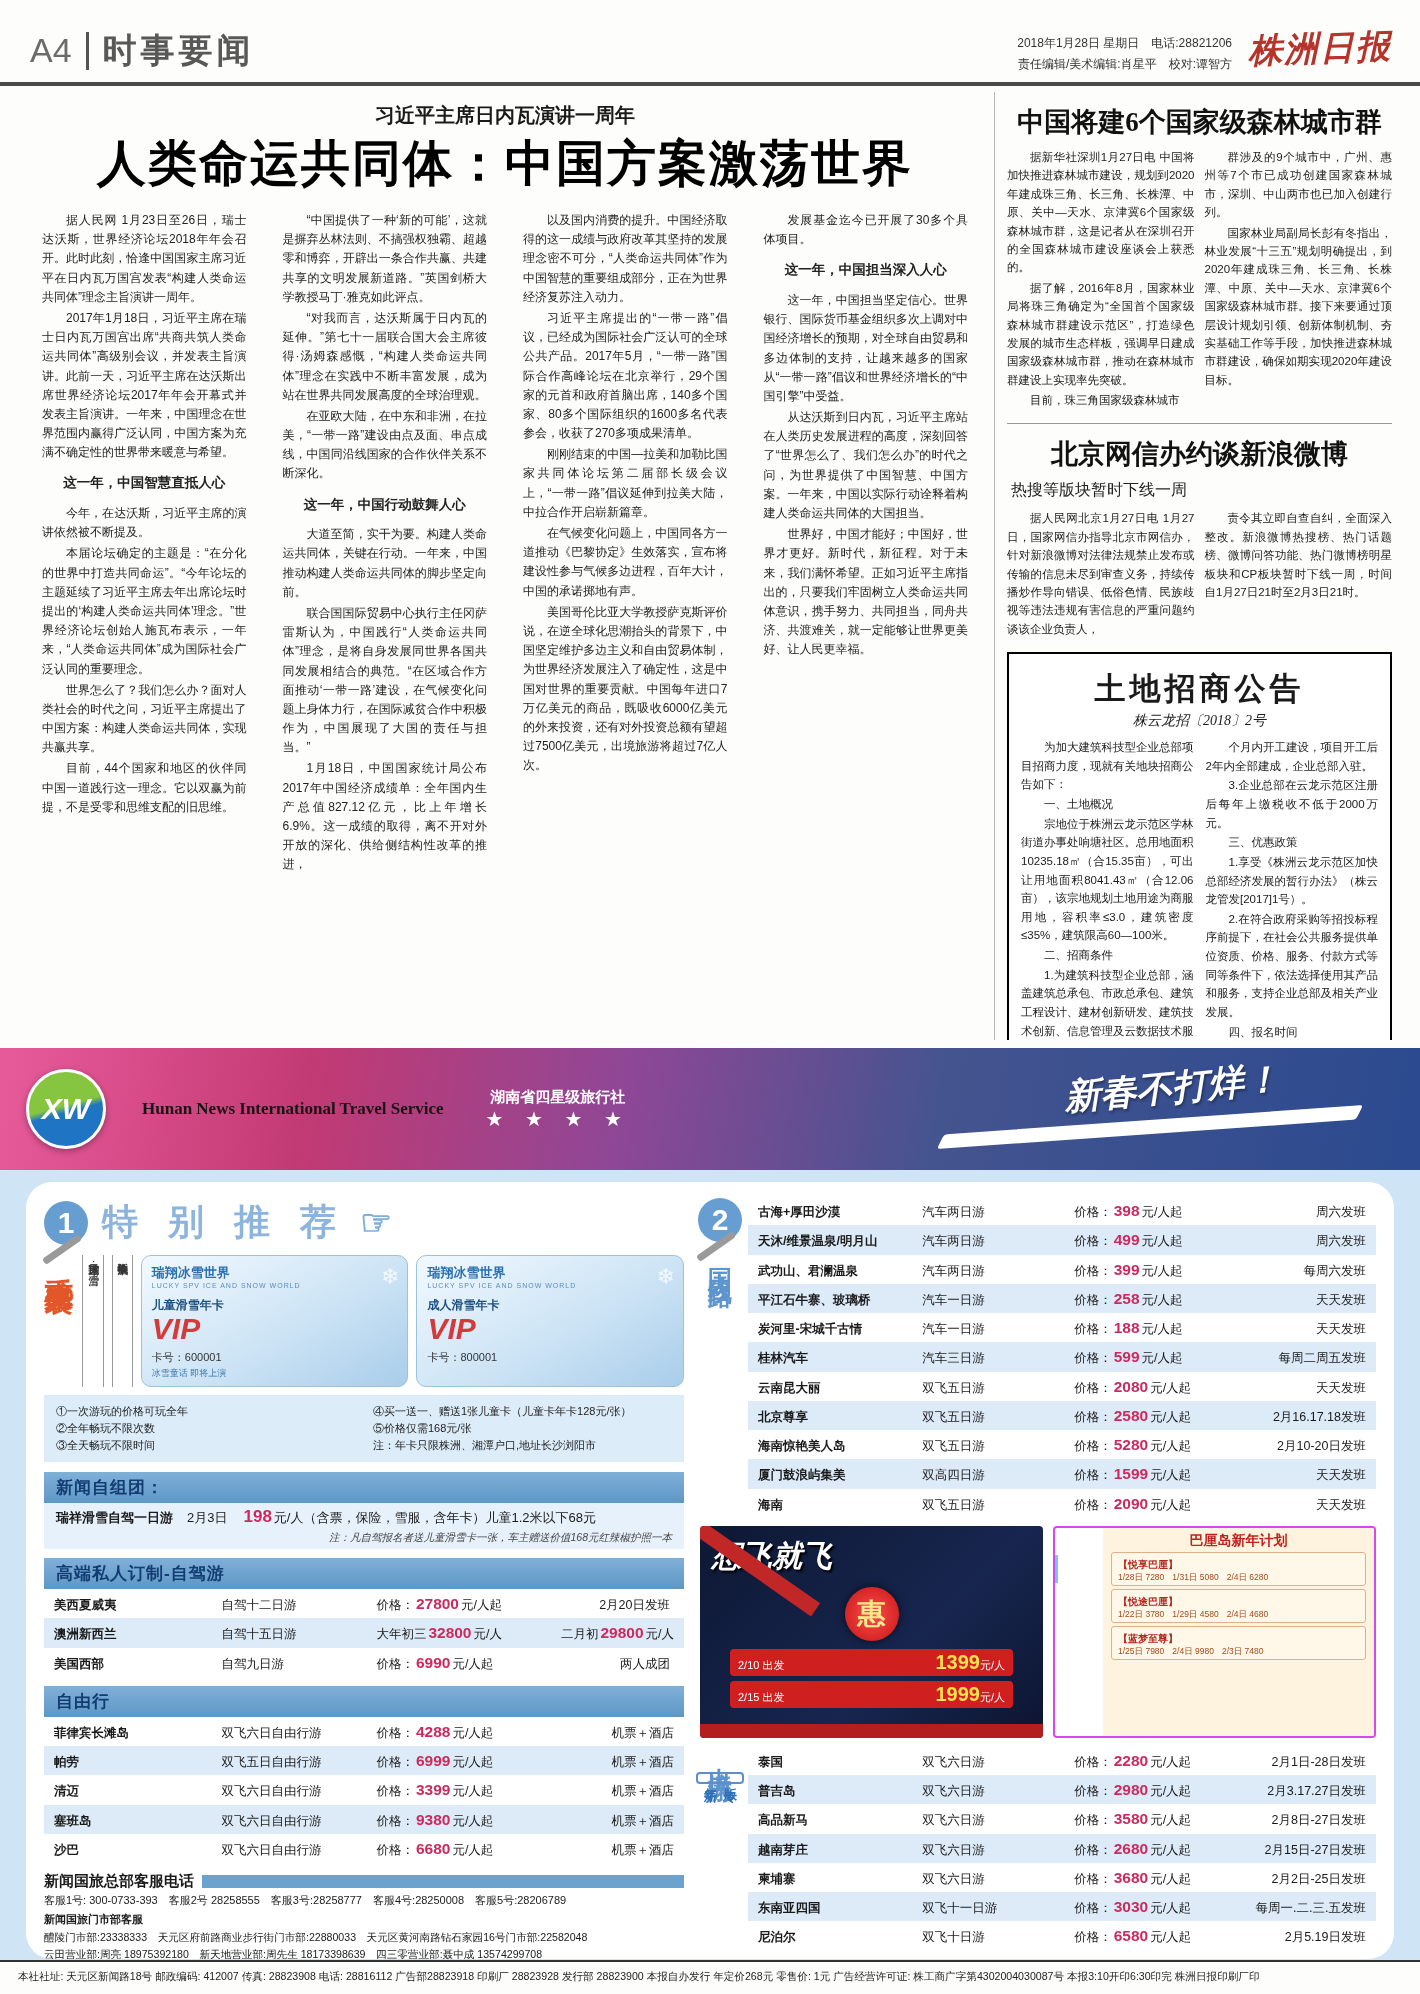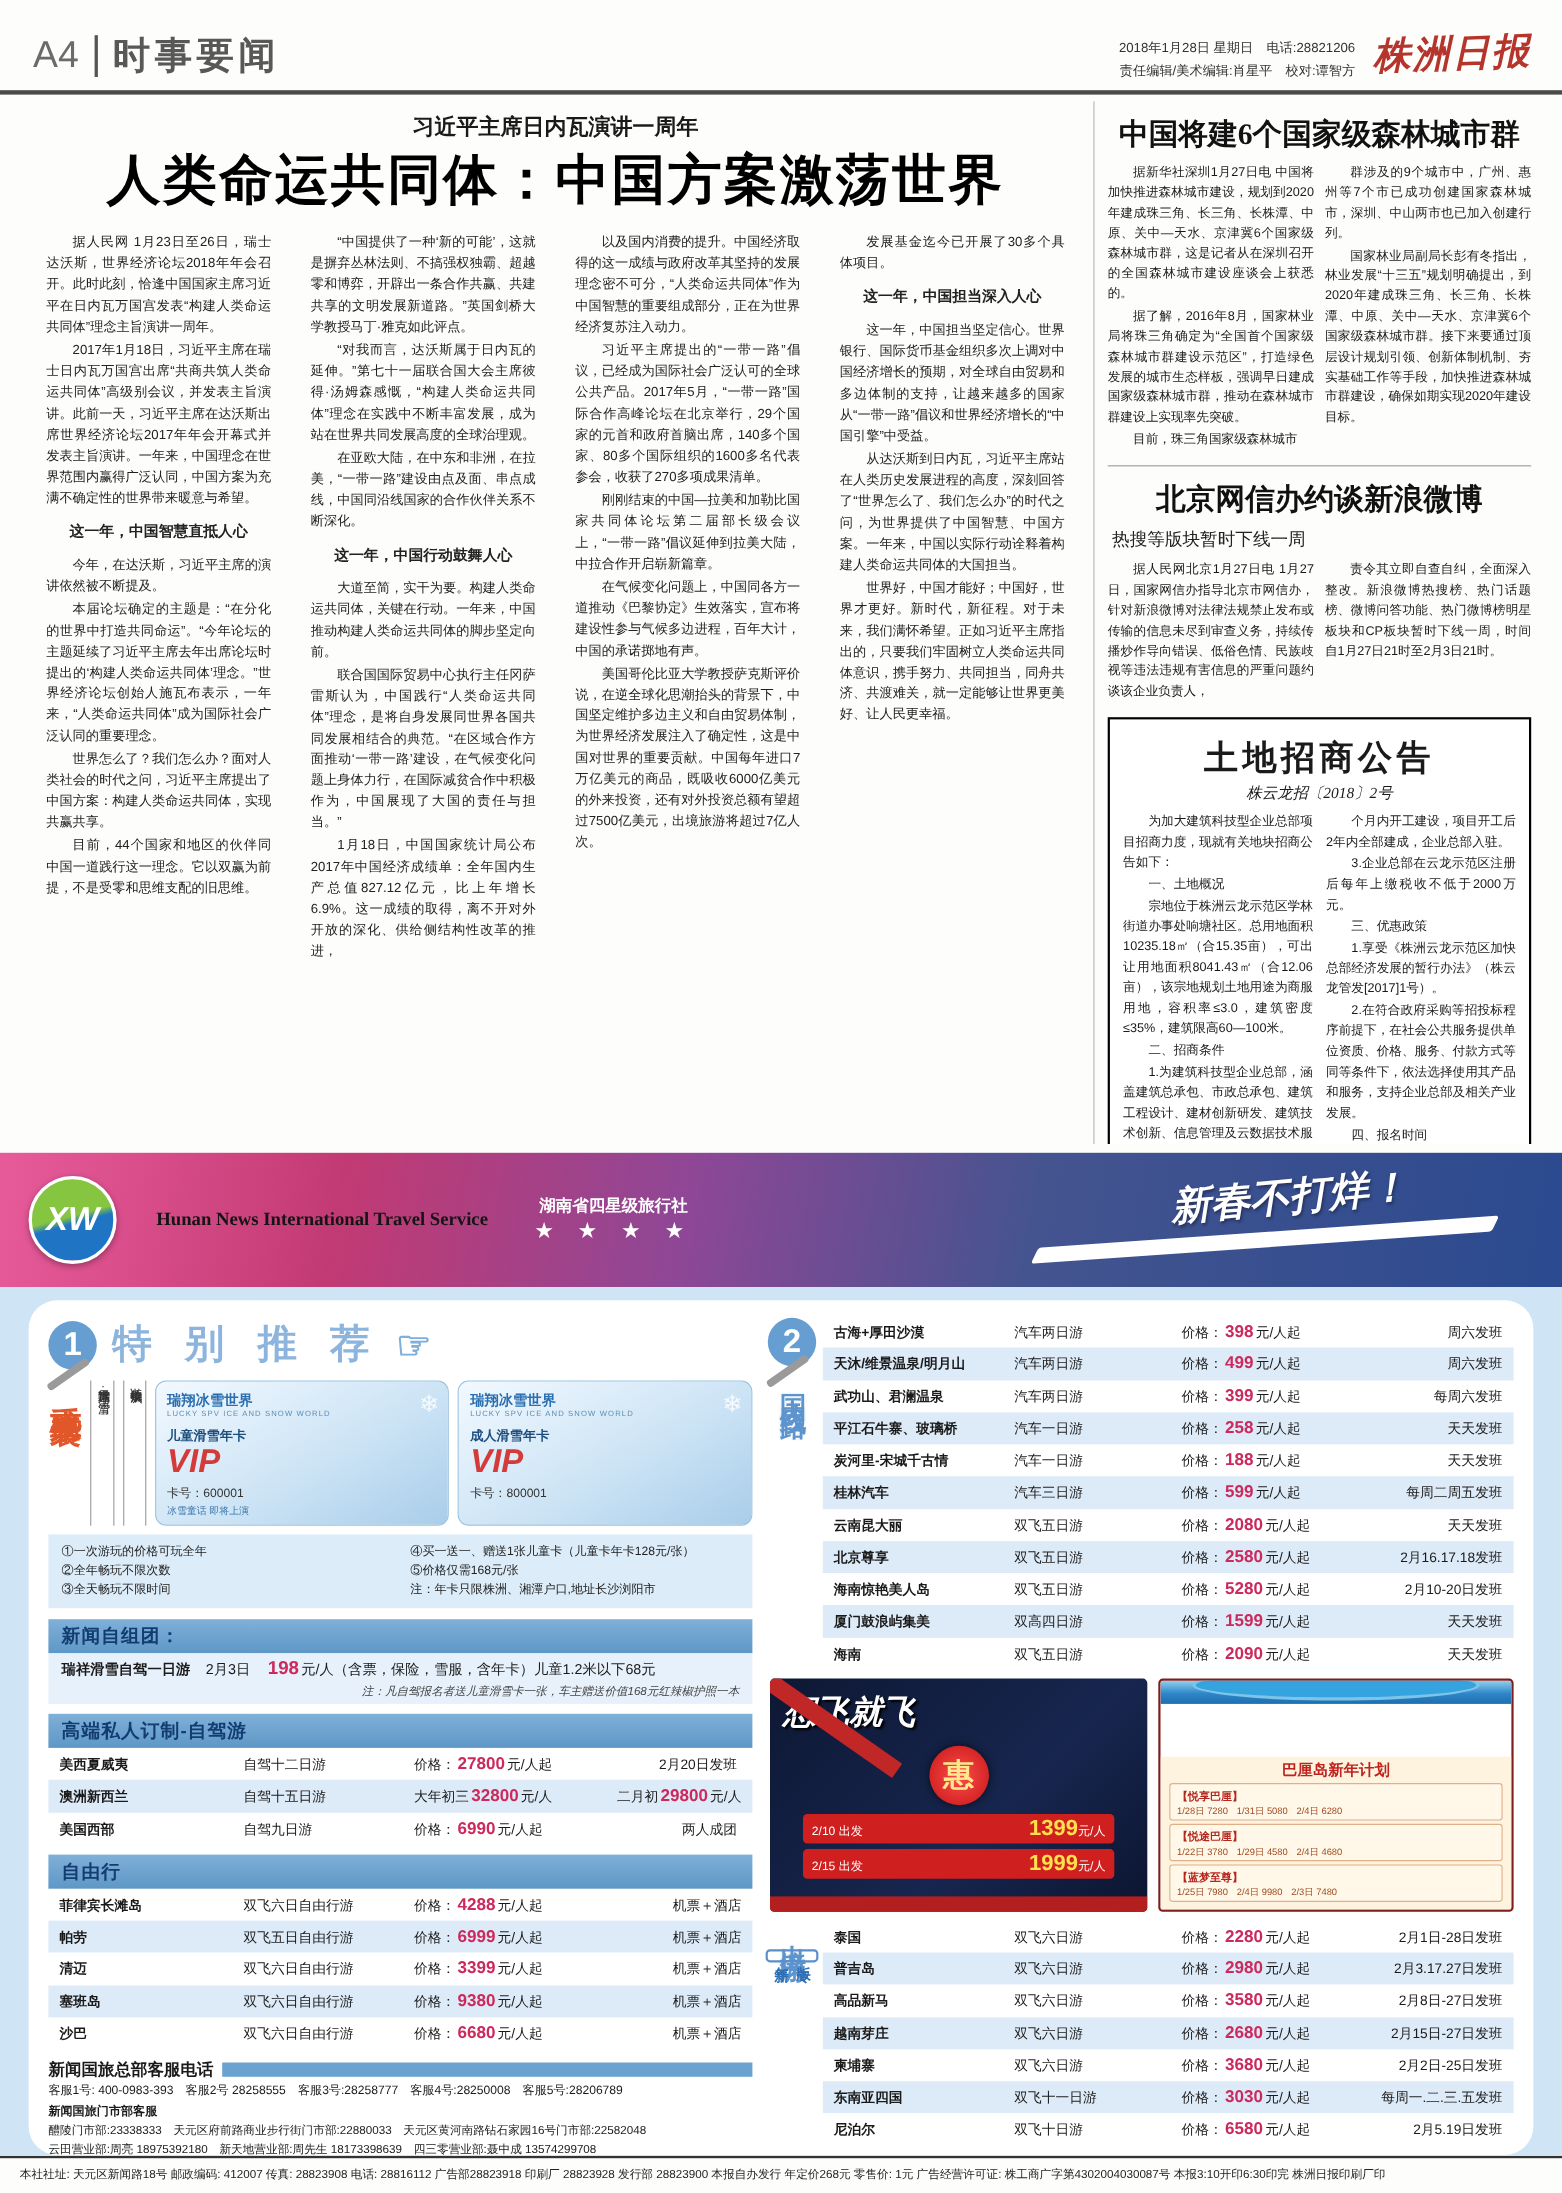--- a/index.html
+++ b/index.html
@@ -101,21 +101,21 @@
   .rows{flex:1;min-width:0;}
   
   .promos{display:flex;gap:10px;height:212px;margin:8px 0;}
   .fly{flex:1;background:linear-gradient(135deg,#0e1834 0%,#17264f 60%,#0c1530 100%);border-radius:4px;color:#fff;position:relative;overflow:hidden;padding:10px 12px;}
   .fly-t{font-size:30px;font-weight:900;font-style:italic;text-shadow:2px 2px 2px #000;}
   .ribbon{position:absolute;left:-30px;top:30px;width:160px;height:16px;background:#c22727;transform:rotate(35deg);}
   .hui{width:54px;height:54px;border-radius:50%;background:radial-gradient(#ff4d4d,#c41414);color:#ffe98a;font-size:28px;font-weight:900;display:flex;align-items:center;justify-content:center;margin:10px auto 8px;box-shadow:0 0 8px #000a;}
   .chip{background:#d01f1f;border-radius:4px;margin:5px 18px;padding:2px 8px;font-size:11px;display:flex;align-items:baseline;justify-content:space-between;}
   .chip .n{color:#ffe14d;font-size:20px;font-weight:900;}
   .fly-strip{position:absolute;bottom:0;left:0;right:0;height:14px;background:#b31e1e;}
-  .bali{flex:1;border:2px solid #7f1d1d;border-radius:4px;overflow:hidden;display:flex;flex-direction:column;gap:48px;}
+  .bali{flex:1;border:2px solid #d946ef;border-radius:4px;overflow:hidden;display:flex;flex-direction:row;gap:48px;}
   .pool{height:58px;background:linear-gradient(#8ed0ee 0%,#2f86c9 55%,#1c6fae 100%);position:relative;}
   .pool::after{content:"";position:absolute;left:10%;right:10%;bottom:6px;height:22px;background:#35a3dd;border-radius:50%;box-shadow:0 0 0 3px #7cc4e8;}
   .bali-body{flex:1;background:#fdf3df;padding:4px 8px;}
   .bali-t{color:#c0231d;font-weight:900;font-size:14px;text-align:center;margin-bottom:2px;}
   .pkg{background:#fff7e8;border:1px solid #e0b08a;border-radius:3px;margin-bottom:3px;padding:1px 6px;}
   .pkg-n{color:#b3271f;font-size:10px;font-weight:bold;}
   .pkg-rows{display:flex;gap:8px;flex-wrap:wrap;}
   .pkg-rows div{font-size:8.5px;color:#a04a1e;}
   
   .outb{display:flex;gap:8px;}
@@ -378,21 +378,21 @@
             <span class="c-price"><span data-field="pre">价格：</span><b class="pnum" data-field="price">6680</b><span data-field="post">元/人起</span></span>
             <span class="c-extra"><span data-field="extra">机票＋酒店</span></span>
           </div>
         </div>
       </div>
 
       <div class="hq-h">
           <span>新闻国旅总部客服电话</span>
           <span class="bar"></span>
         </div>
-      <div class="hq-line">客服1号: 400-0983-393　客服2号 28258555　客服3号:28258777　客服4号:28250008　客服5号:28206789</div>
+      <div class="hq-line">客服1号: 300-0733-393　客服2号 28258555　客服3号:28258777　客服4号:28250008　客服5号:28206789</div>
       <div class="branch-h">新闻国旅门市部客服</div>
       <div class="branch-lines">
           <div data-field=".">醴陵门市部:23338333　天元区府前路商业步行街门市部:22880033　天元区黄河南路钻石家园16号门市部:22582048</div>
           <div data-field=".">云田营业部:周亮 18975392180　新天地营业部:周先生 18173398639　四三零营业部:聂中成 13574299708</div>
         </div>
     </div>
 
     <div class="ad-right">
       <div class="dom">
         <div class="vlabel">

